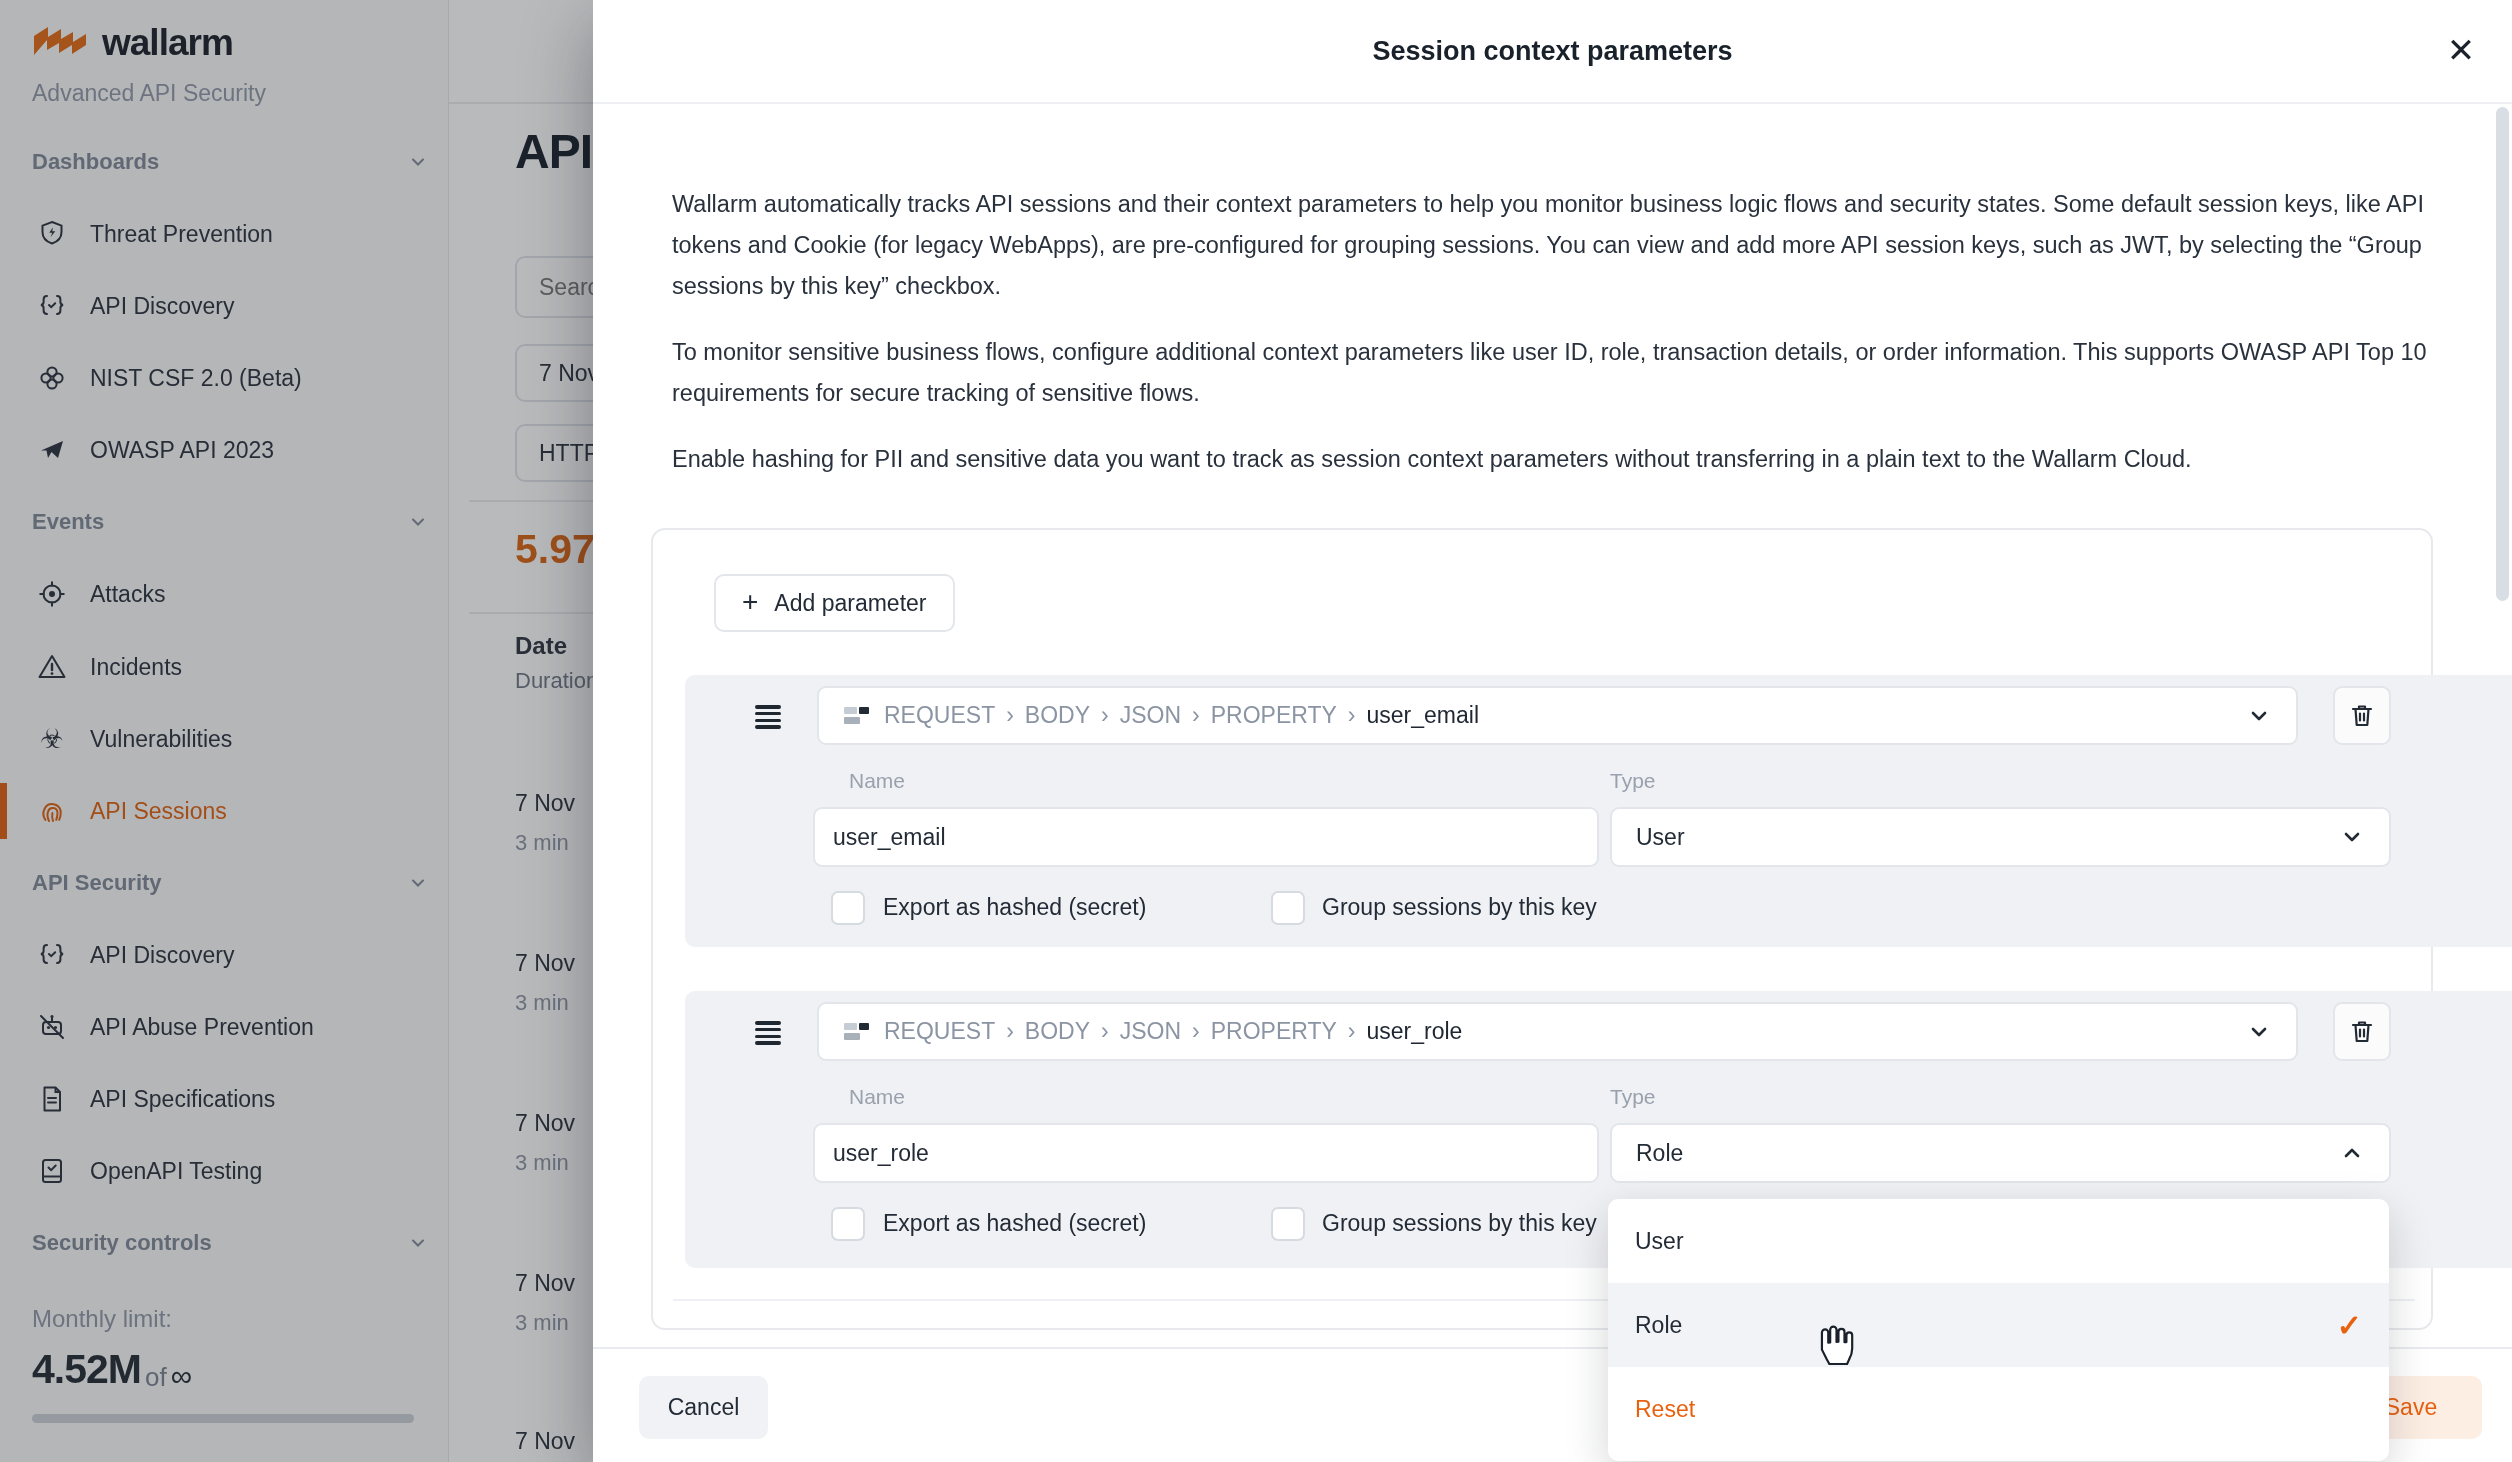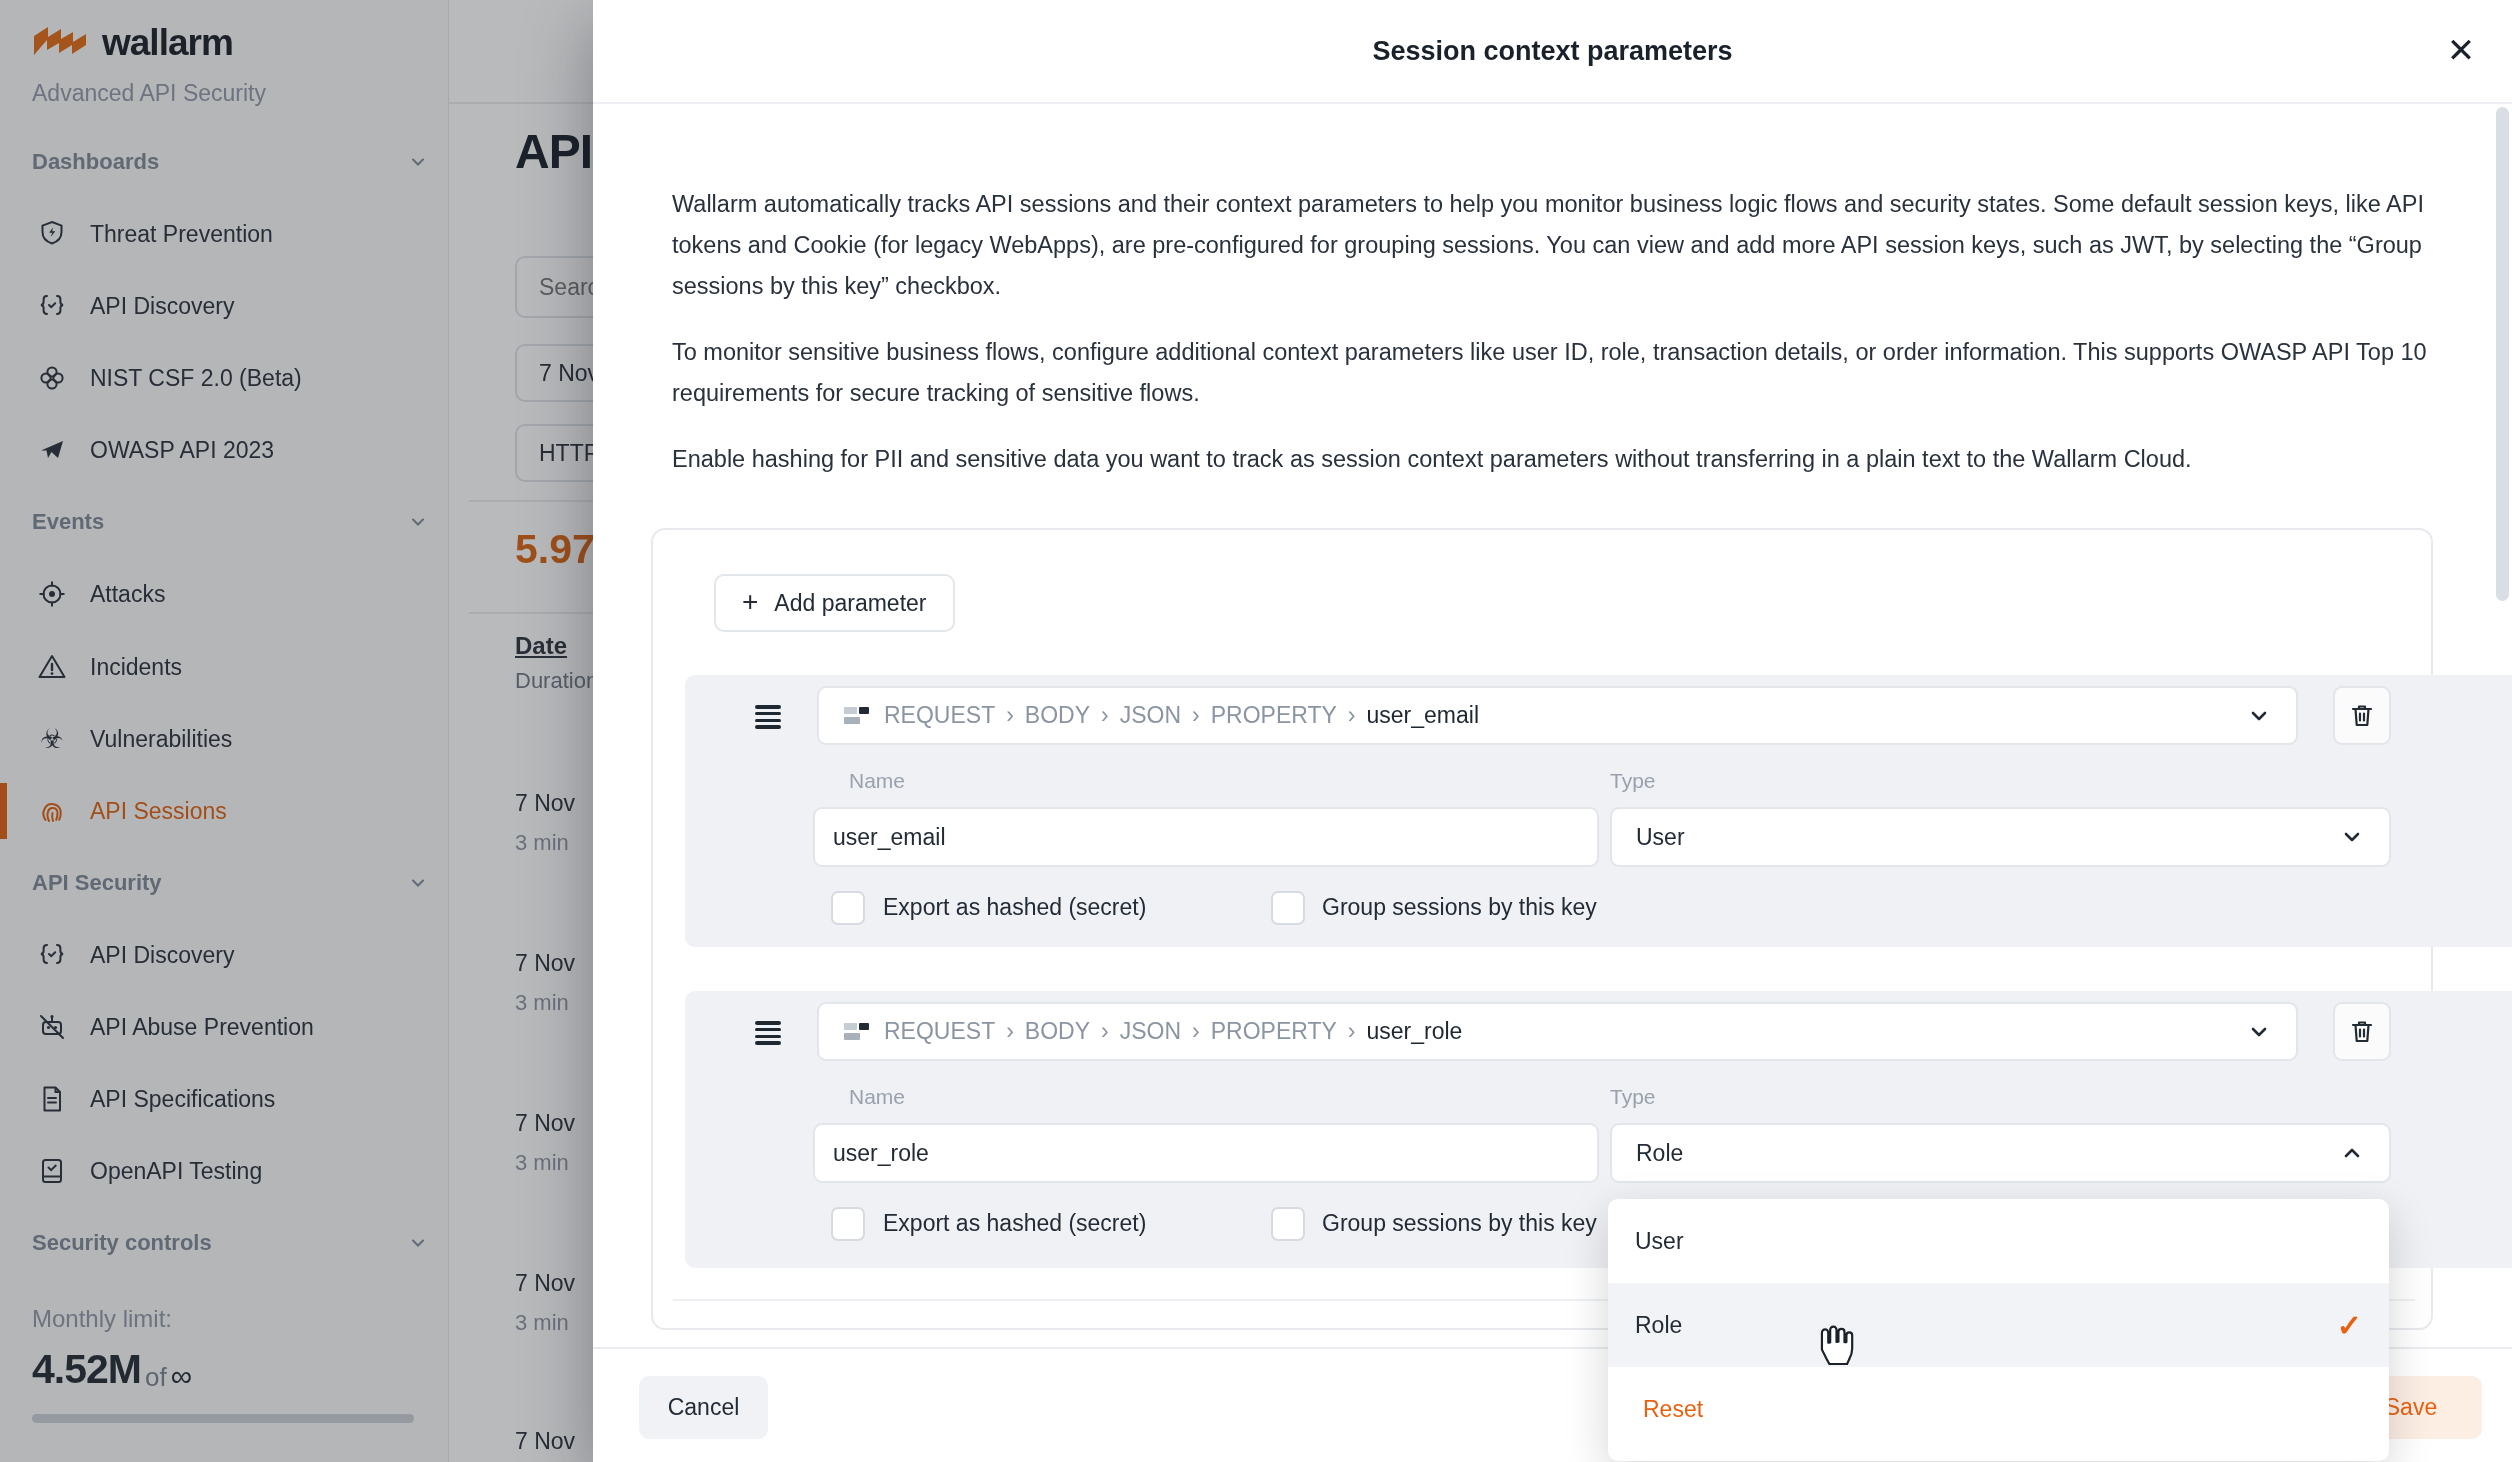--- a/index.html
+++ b/index.html
@@ -27,21 +27,21 @@
   .monthly-inf { font-size:30px; color:#1f2731; }
   .progress { position:absolute; left:32px; top:1414px; width:382px; height:9px; border-radius:5px; background:#c9ced6; }
 
   .content-strip { position:absolute; left:449px; top:0; width:2063px; height:1462px; background:#fff; }
   .topbar { position:absolute; left:0; top:0; width:100%; height:104px; background:#fff; border-bottom:2px solid #e9ebee; }
   .page-h1 { position:absolute; left:66px; top:124px; font-size:48px; font-weight:800; color:#161d27; letter-spacing:-1px; white-space:nowrap; }
   .search-box { position:absolute; left:66px; top:256px; width:300px; height:62px; border:2px solid #dfe3e9; border-radius:10px; background:#fff; font-size:23px; color:#9aa3b1; padding:0 22px; font-family:"Liberation Sans",sans-serif; }
   .chip { position:absolute; left:66px; height:58px; min-width:220px; border:2px solid #dfe3e9; border-radius:10px; background:#fff; display:flex; align-items:center; padding:0 22px; font-size:23px; color:#272f3a; white-space:nowrap; }
   .hr-strip { position:absolute; left:20px; width:100%; border-top:2px solid #e9ebee; }
   .metric { position:absolute; left:66px; top:526px; font-size:41px; font-weight:800; color:#d96210; white-space:nowrap; }
-  .col-date { position:absolute; left:66px; top:632px; font-size:24px; font-weight:700; color:#2a323d;text-decoration:underline; }
+  .col-date { position:absolute; left:66px; top:632px; font-size:24px; font-weight:700; color:#2a323d; }
   .col-dur { position:absolute; left:66px; top:668px; font-size:22px; color:#6e7684; }
   .row-date { position:absolute; left:66px; font-size:23px; color:#272f3a; white-space:nowrap; }
   .row-dur { position:absolute; left:66px; font-size:22px; color:#8b94a2; white-space:nowrap; }
   .chat-bubble { position:absolute; left:2462px; top:1412px; width:110px; height:110px; border-radius:50%; background:#10181f; }
 
   .dim { position:absolute; inset:0; background:rgba(44,46,51,0.33); }
 
   
   .modal { position:absolute; left:593px; top:0; width:1919px; height:1462px; background:#fff; border-bottom-right-radius:26px; box-shadow:0 24px 70px rgba(10,16,25,0.35); }
   .modal-header { position:absolute; left:0; top:0; width:100%; height:104px; border-bottom:2px solid #edeff2; }
@@ -78,21 +78,21 @@
 
   .modal-footer { position:absolute; left:0; top:1347px; width:100%; height:115px; background:#fff; border-top:2px solid #e9ebee; z-index:2; }
   .cancel-btn { position:absolute; left:46px; top:27px; width:129px; height:63px; border-radius:10px; background:#f1f2f5; display:flex; align-items:center; justify-content:center; font-size:23px; color:#222b36; cursor:pointer; }
   .save-btn { position:absolute; left:1747px; top:27px; width:142px; height:63px; border-radius:10px; background:#fdeee4; display:flex; align-items:center; justify-content:center; font-size:23px; color:#e8610f; cursor:pointer; }
 
   .scroll-thumb { position:absolute; left:1903px; top:107px; width:13px; height:494px; border-radius:7px; background:#d9dee5; z-index:3; }
 
   .dropdown { position:absolute; left:1015px; top:1199px; width:781px; height:262px; background:#fff; border-radius:10px; box-shadow:0 14px 44px rgba(18,24,34,0.18); z-index:5; overflow:hidden; }
   .dd-item { position:relative; height:84px; display:flex; align-items:center; padding:0 27px; font-size:23px; color:#222b36; cursor:pointer; }
   .dd-item.hovered { background:#f2f3f6; }
-  .dd-item.danger { color:#e8610f;margin-left:8px; }
+  .dd-item.danger { color:#e8610f; }
   .dd-check { margin-left:auto; color:#e8610f; font-size:30px; font-weight:700; }
   .cursor-hand { position:absolute; left:205px; top:116px; width:44px; height:50px; z-index:6; }
 
   svg { display:block; }
 </style>
 </head>
 <body>
 
 <div class="stage">
 

